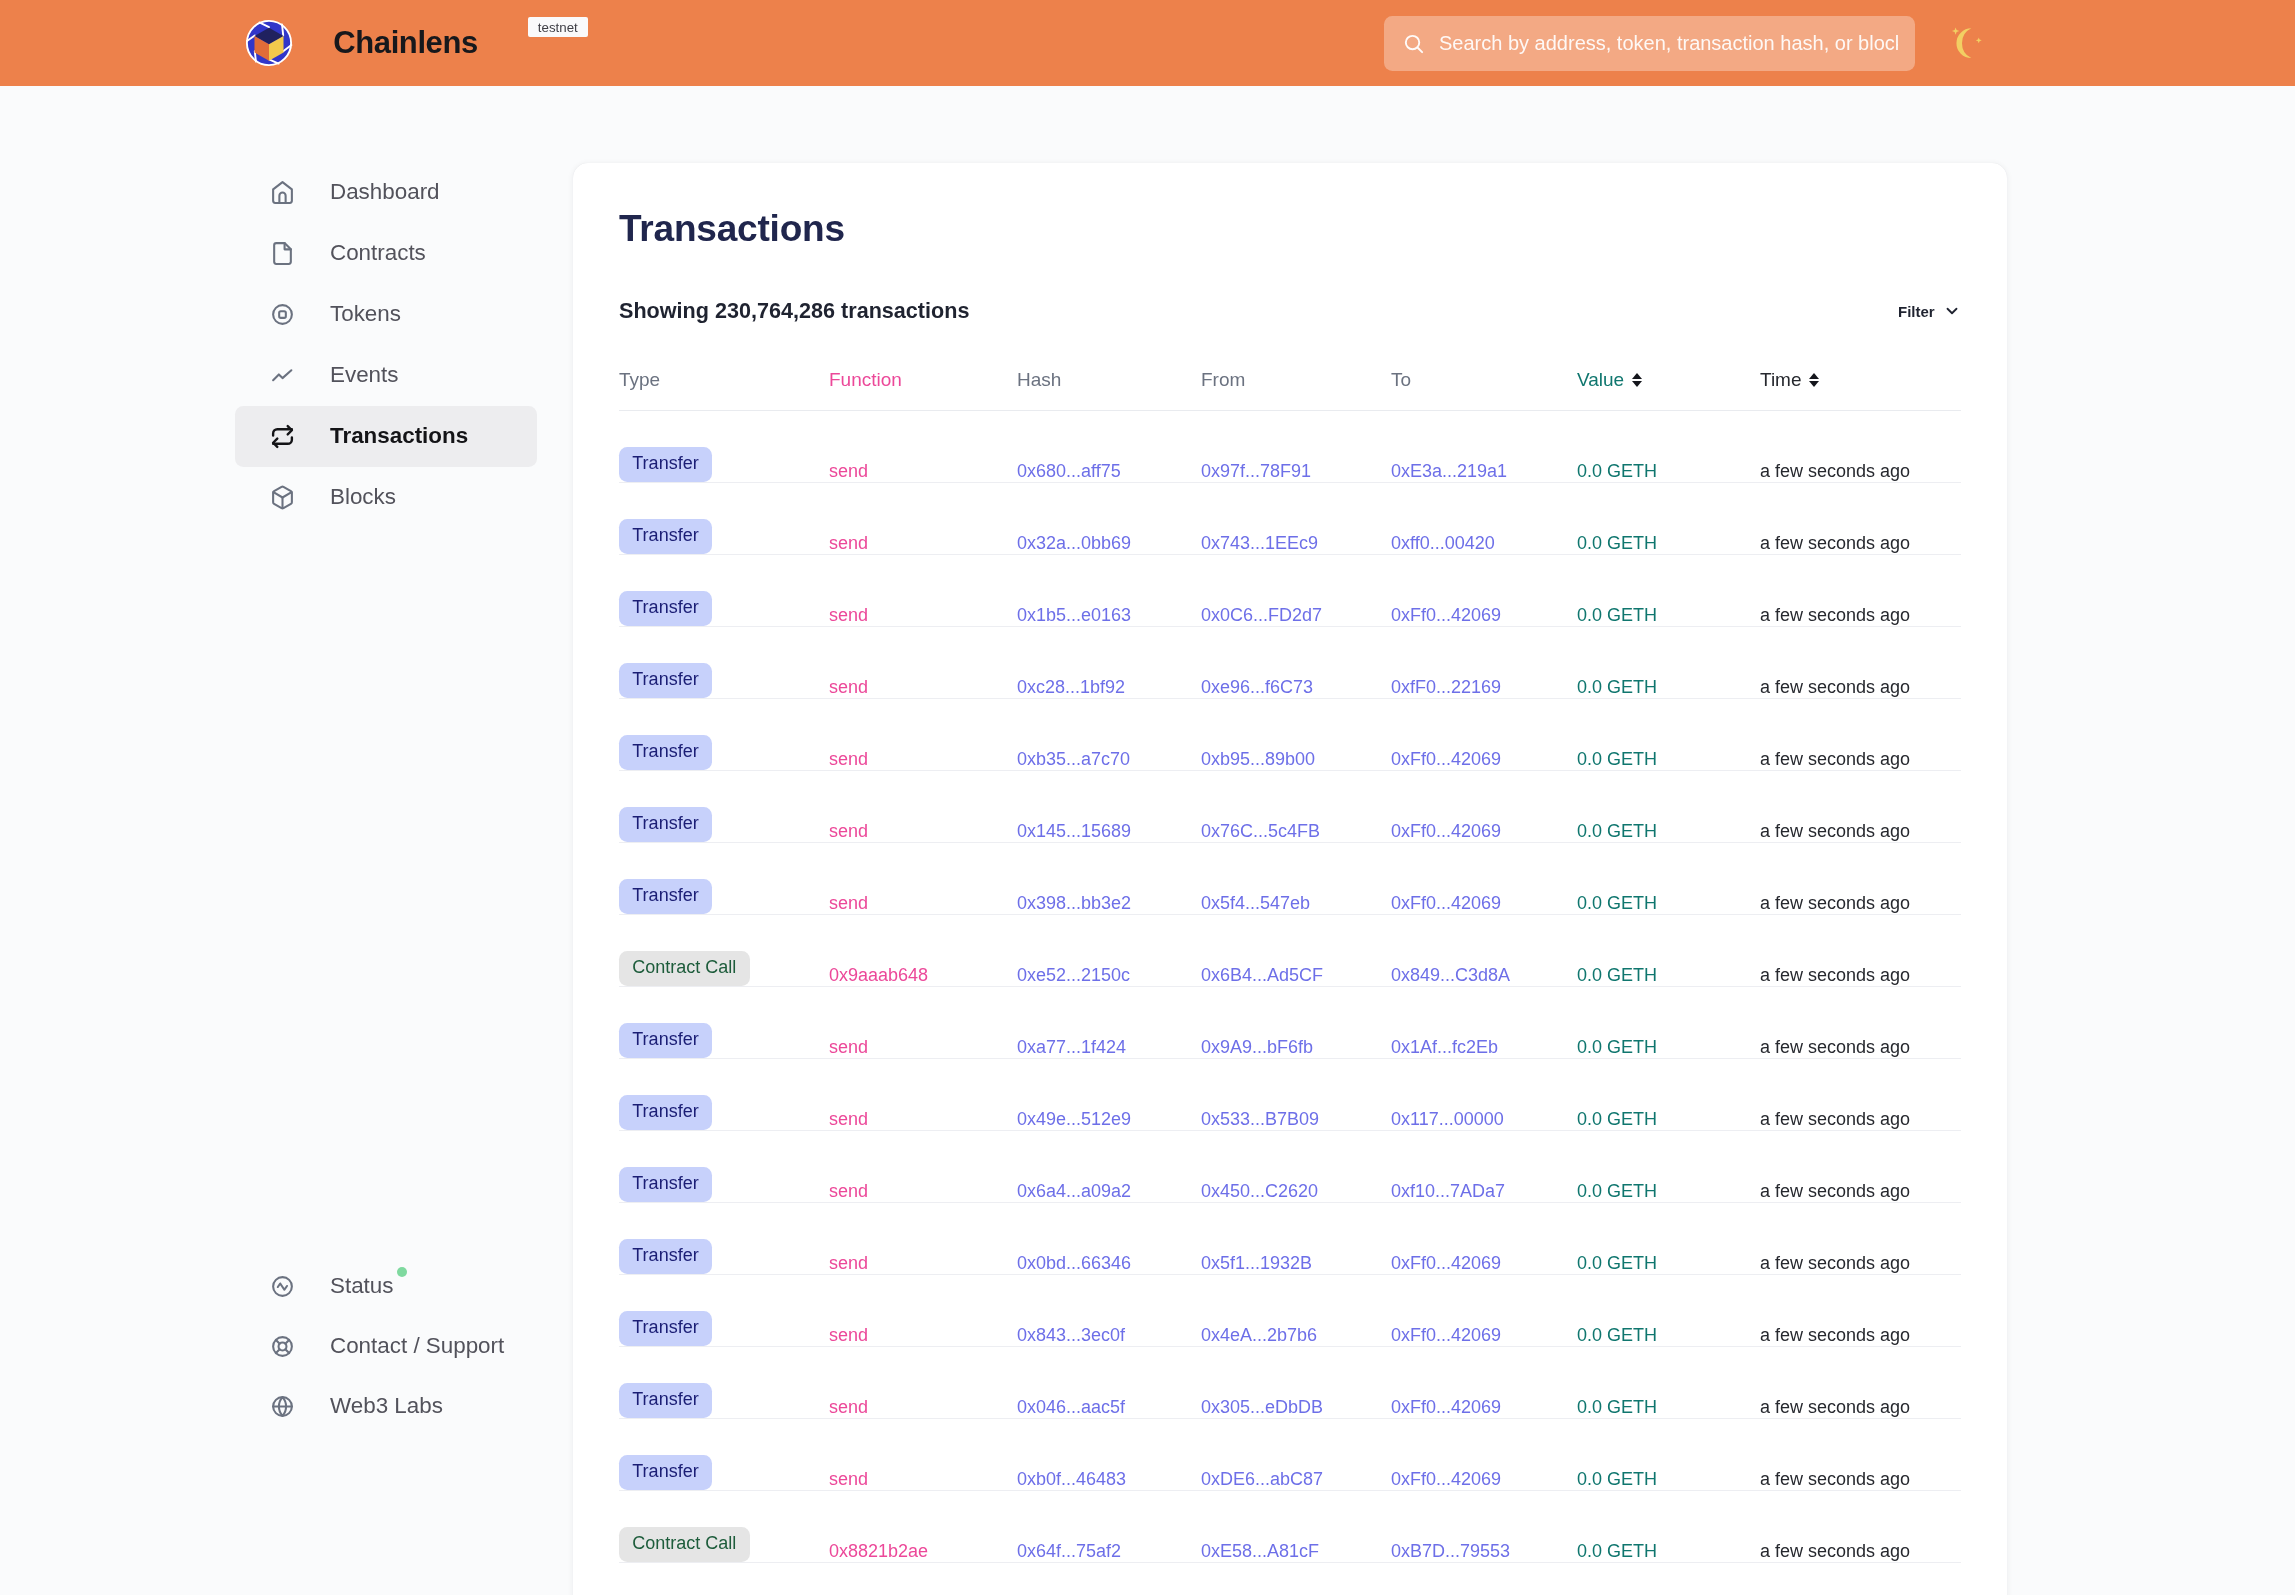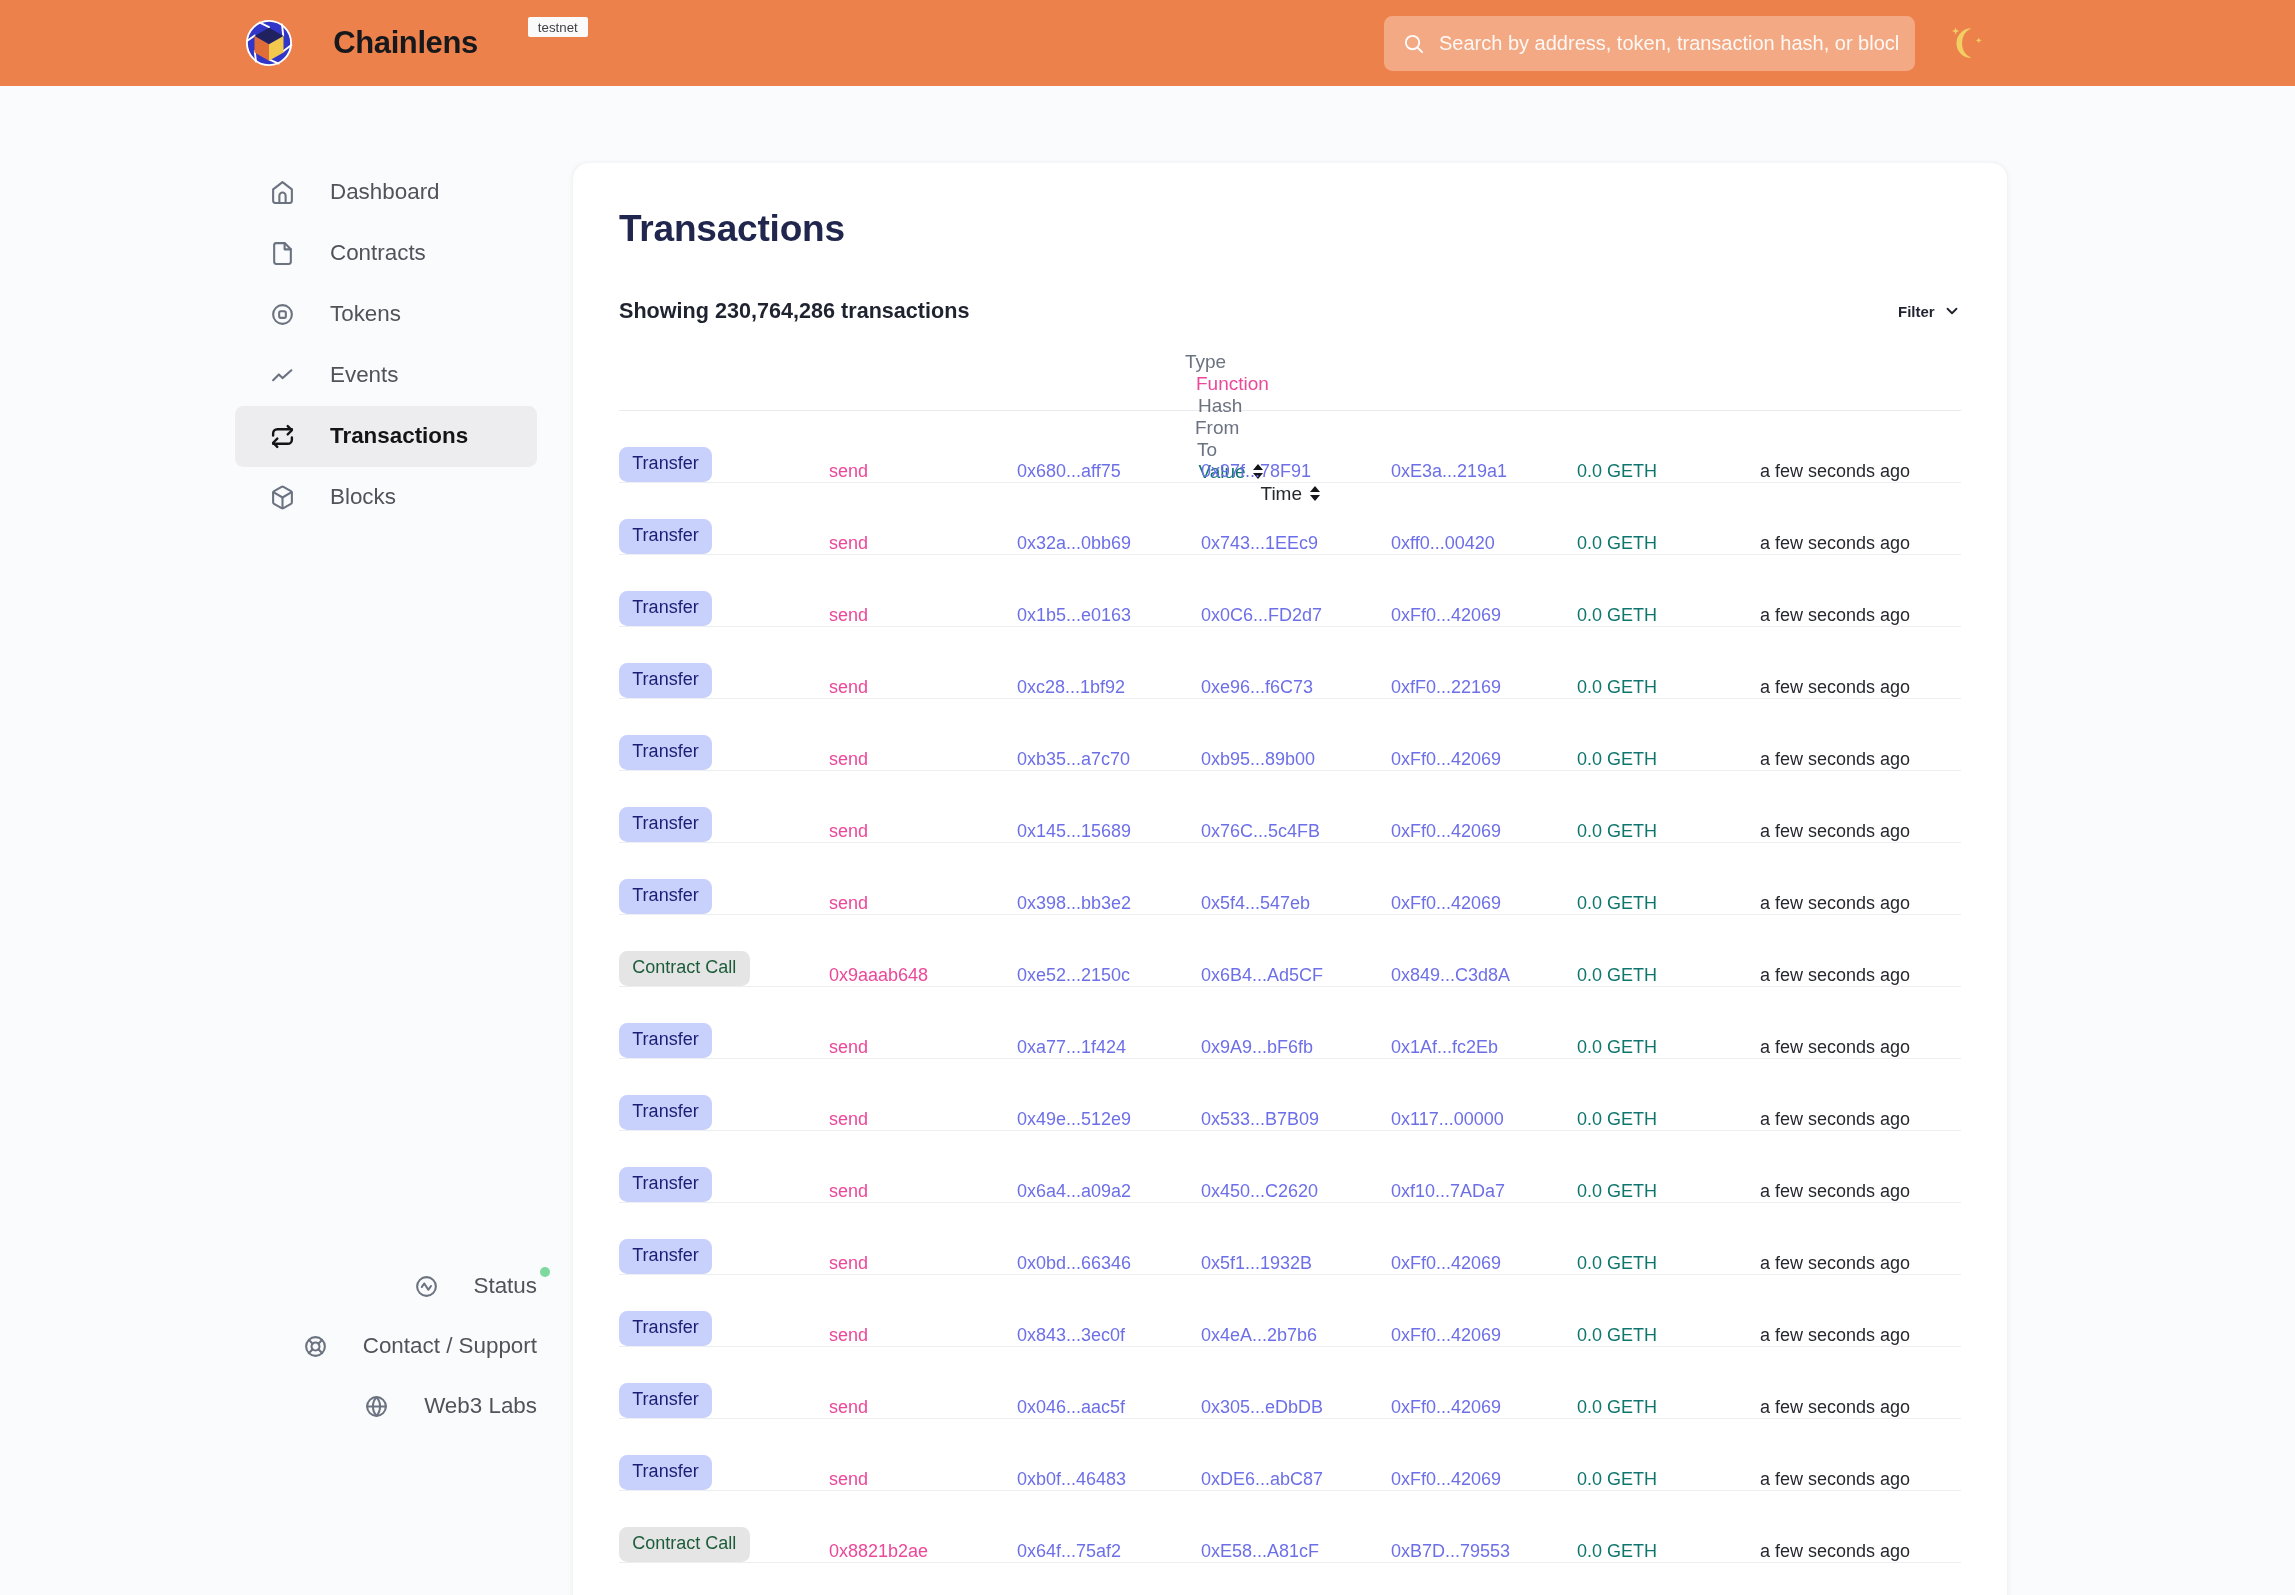--- a/index.html
+++ b/index.html
@@ -36,21 +36,21 @@
   }
   .searchbox input::placeholder { color:rgba(255,255,255,0.92); }
   .moon-btn { position:absolute; left:1949px; top:25px; width:38px; height:38px; cursor:pointer; background:none; border:none; }
   
   .sidebar { position:absolute; left:235px; top:162px; width:302px; }
   .sidebar-footer { position:absolute; left:235px; top:1256px; width:302px; }
   .nav-item {
     height:61px; display:flex; align-items:center; padding-left:35px;
     border-radius:8.3px; cursor:pointer; color:#52525b;
   }
-  .sidebar-footer .nav-item { height:60px;justify-content:flex-end; }
+  .sidebar-footer .nav-item { height:60px; }
   .nav-item svg { width:25px; height:25px; stroke:#6b7280; stroke-width:2; fill:none; stroke-linecap:round; stroke-linejoin:round; flex-shrink:0; }
   .nav-item .lbl { margin-left:35px; font-size:22.4px; font-weight:500; line-height:1; white-space:nowrap; }
   .nav-item.active { background:#EDEDEF; color:#141417; }
   .nav-item.active svg { stroke:#141417; stroke-width:2.3; }
   .nav-item.active .lbl { font-weight:700; }
   .status-wrap { position:relative; }
   .status-dot { position:absolute; top:-7.5px; right:-13.3px; width:10px; height:10px; border-radius:50%; background:#7FD99F; }
   
   .card {
     position:absolute; left:573px; top:163px; width:1434px; height:1469px;
@@ -60,21 +60,21 @@
   .page-title { margin-top:45px; font-size:37px; font-weight:700; color:#20264d; letter-spacing:-0.2px; }
   .summary-row { margin-top:48px; display:flex; align-items:center; justify-content:space-between; }
   .summary { font-size:21.6px; font-weight:600; color:#1f2330; }
   .filter-btn {
     display:flex; align-items:center; gap:8.3px; background:none; border:none; cursor:pointer;
     font-size:15px; font-weight:600; color:#1f2330; font-family:inherit;
   }
   .filter-btn svg { width:18px; height:18px; stroke:#1f2330; stroke-width:2.4; fill:none; stroke-linecap:round; stroke-linejoin:round; }
   
   .table { margin-top:26.6px; }
-  .thead { display:flex; align-items:center; height:60px; border-bottom:0.8px solid #E9EBEF;flex-direction:column; }
+  .thead { display:flex; align-items:center; height:60px; border-bottom:0.8px solid #E9EBEF; }
   .hcell { font-size:19px; color:#6b7280; display:flex; align-items:center; }
   .c-type{width:210px;} .c-fn{width:188px;} .c-hash{width:184px;} .c-from{width:190px;}
   .c-to{width:186px;} .c-value{width:183px;} .c-time{flex:1;}
   .sort { display:inline-flex; flex-direction:column; gap:2.5px; margin-left:7.5px; cursor:pointer; }
   .sort .tri-up { width:0; height:0; border-left:5.8px solid transparent; border-right:5.8px solid transparent; border-bottom:6.6px solid #14161c; }
   .sort .tri-down { width:0; height:0; border-left:5.8px solid transparent; border-right:5.8px solid transparent; border-top:6.6px solid #14161c; }
   .trow { display:flex; align-items:flex-end; height:72px; border-bottom:0.8px solid #EDEEF2; }
   .cell { font-size:18px; display:flex; align-items:center; }
   .badge { display:inline-block; padding:6.6px 13.3px; border-radius:8.3px; font-size:18px; font-weight:500; line-height:1.2; }
   .badge-transfer { background:#C7D1FB; color:#1B1E75; }

